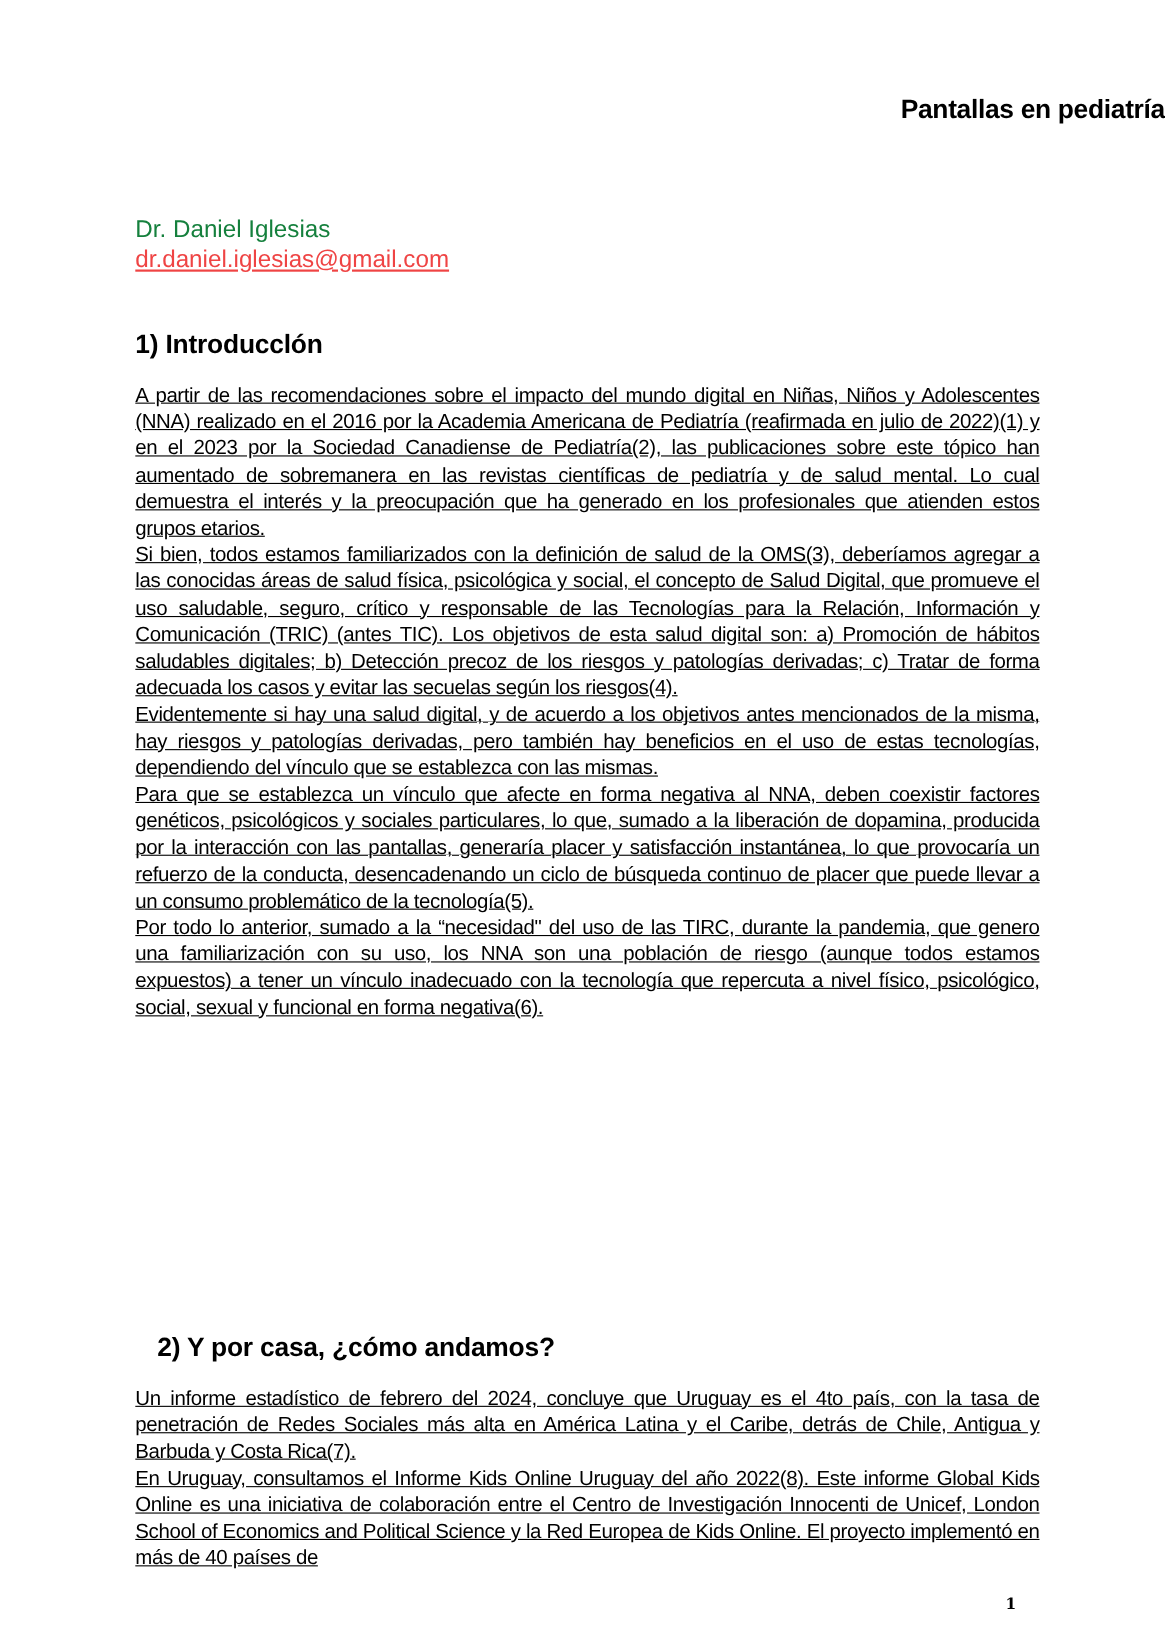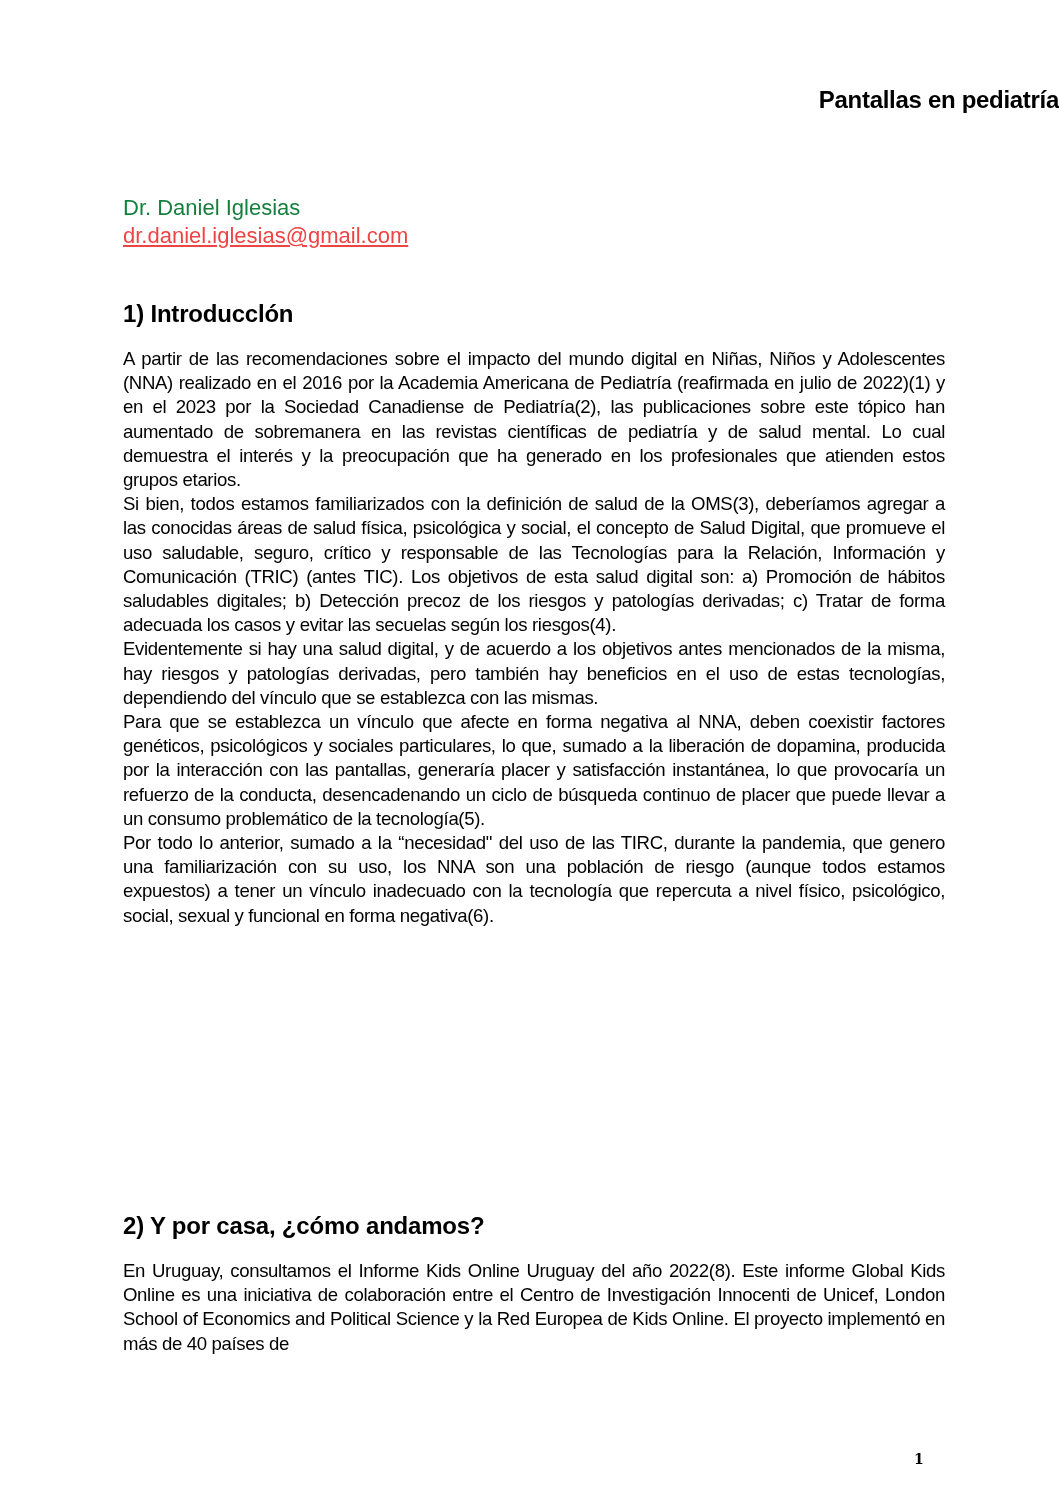--- a/index.html
+++ b/index.html
@@ -44,20 +44,21 @@
       font-size: 24px;
       letter-spacing: -0.2px;
     }
     .para-block {
       position: absolute;
       left: 123px;
       width: 822px;
       font-size: 18.6px;
       line-height: 24.2px;
       letter-spacing: -0.35px;
+      text-decoration: underline;
     }
     .para-block p {
       margin: 0;
       text-align: justify;
     }
     .page-number {
       position: absolute;
       left: 914px;
       top: 1451px;
       font-family: "DejaVu Serif", serif;
@@ -76,19 +77,20 @@
 <div class="section-heading" style="top:300px;">1) Introducclón</div>
 
 <div class="para-block" style="top:347px;">
   <p>A partir de las recomendaciones sobre el impacto del mundo digital en Niñas, Niños y Adolescentes (NNA) realizado en el 2016 por la Academia Americana de Pediatría (reafirmada en julio de 2022)(1) y en el 2023 por la Sociedad Canadiense de Pediatría(2), las publicaciones sobre este tópico han aumentado de sobremanera en las revistas científicas de pediatría y de salud mental. Lo cual demuestra el interés y la preocupación que ha generado en los profesionales que atienden estos grupos etarios.</p>
   <p>Si bien, todos estamos familiarizados con la definición de salud de la OMS(3), deberíamos agregar a las conocidas áreas de salud física, psicológica y social, el concepto de Salud Digital, que promueve el uso saludable, seguro, crítico y responsable de las Tecnologías para la Relación, Información y Comunicación (TRIC) (antes TIC). Los objetivos de esta salud digital son: a) Promoción de hábitos saludables digitales; b) Detección precoz de los riesgos y patologías derivadas; c) Tratar de forma adecuada los casos y evitar las secuelas según los riesgos(4).</p>
   <p>Evidentemente si hay una salud digital, y de acuerdo a los objetivos antes mencionados de la misma, hay riesgos y patologías derivadas, pero también hay beneficios en el uso de estas tecnologías, dependiendo del vínculo que se establezca con las mismas.</p>
   <p>Para que se establezca un vínculo que afecte en forma negativa al NNA, deben coexistir factores genéticos, psicológicos y sociales particulares, lo que, sumado a la liberación de dopamina, producida por la interacción con las pantallas, generaría placer y satisfacción instantánea, lo que provocaría un refuerzo de la conducta, desencadenando un ciclo de búsqueda continuo de placer que puede llevar a un consumo problemático de la tecnología(5).</p>
   <p>Por todo lo anterior, sumado a la “necesidad" del uso de las TIRC, durante la pandemia, que genero una familiarización con su uso, los NNA son una población de riesgo (aunque todos estamos expuestos) a tener un vínculo inadecuado con la tecnología que repercuta a nivel físico, psicológico, social, sexual y funcional en forma negativa(6).</p>
 </div>
 
-<div class="section-heading" style="top:1212px;">2) Y por casa, ¿cómo andamos?</div>
+<div class="section-heading" style="top:1212px;margin-left:20px;">2) Y por casa, ¿cómo andamos?</div>
 
 <div class="para-block" style="top:1259px;">
+  <p>Un informe estadístico de febrero del 2024, concluye que Uruguay es el 4to país, con la tasa de penetración de Redes Sociales más alta en América Latina y el Caribe, detrás de Chile, Antigua y Barbuda y Costa Rica(7).</p>
   <p>En Uruguay, consultamos el Informe Kids Online Uruguay del año 2022(8). Este informe Global Kids Online es una iniciativa de colaboración entre el Centro de Investigación Innocenti de Unicef, London School of Economics and Political Science y la Red Europea de Kids Online. El proyecto implementó en más de 40 países de</p>
 </div>
 
 <div class="page-number">1</div>
 
 </body></html>

